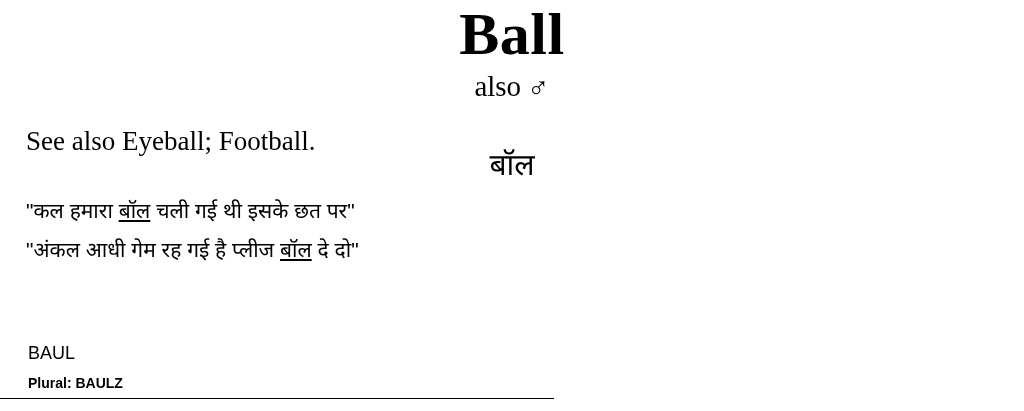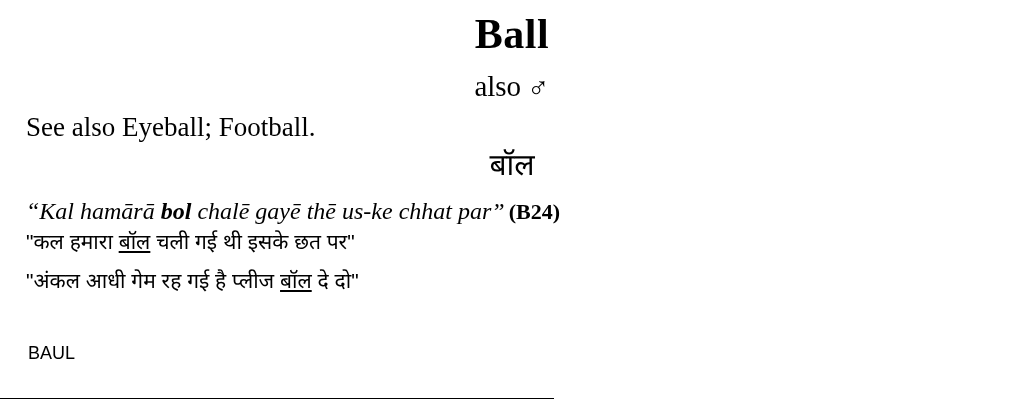--- a/index.html
+++ b/index.html
@@ -24,21 +24,21 @@
 
   
   .headword {
     position: absolute;
     top: 8px;
     left: 0;
     width: 1024px;
     text-align: center;
     font-family: "Liberation Serif", serif;
     font-weight: bold;
-    font-size: 42px;
+    font-size: 60px;
     line-height: 52px;
     letter-spacing: 0.5px;
   }
 
   .pos-line {
     position: absolute;
     top: 68px;
     left: 0;
     width: 1024px;
     text-align: center;
@@ -47,21 +47,21 @@
     line-height: 36px;
   }
   .pos-line .gender {
     font-size: 30px;
     padding-left: 6px;
     vertical-align: -2px;
   }
 
   .see-also {
     position: absolute;
-    top: 110px;
+    top: 124px;
     left: 26px;
     font-family: "Liberation Serif", serif;
     font-size: 27px;
     line-height: 34px;
   }
 
   .devanagari-head {
     position: absolute;
     top: 145px;
     left: 0;
@@ -149,27 +149,27 @@
     <span>also</span><span class="gender">♂</span>
   </div>
 
   <div class="see-also">See also Eyeball; Football.</div>
 
   <div class="devanagari-head">बॉल</div>
 
   <div class="examples">
 
     <div class="ex-block">
-      <div class="ex-roman"><span>“</span><span>Kal hamārā </span><span class="bold">bol</span><span> chalē gayē thē us-ke chhat par</span><span>”</span><span class="src">(B24)</span></div>
       <div class="ex-deva"><span>"कल हमारा </span><span class="ul">बॉल</span><span> चली गई थी इसके छत पर"</span></div>
     </div>
 
     <div class="ex-block">
       <div class="ex-deva"><span>"अंकल आधी गेम रह गई है प्लीज </span><span class="ul">बॉल</span><span> दे दो"</span></div>
     </div>
 
   </div>
 
   <div class="variant">BAUL</div>
+  <div class="plural">Plural: BAULZ</div>
 
   <div class="footer-rule"></div>
 
 </div>
 
 </body></html>

